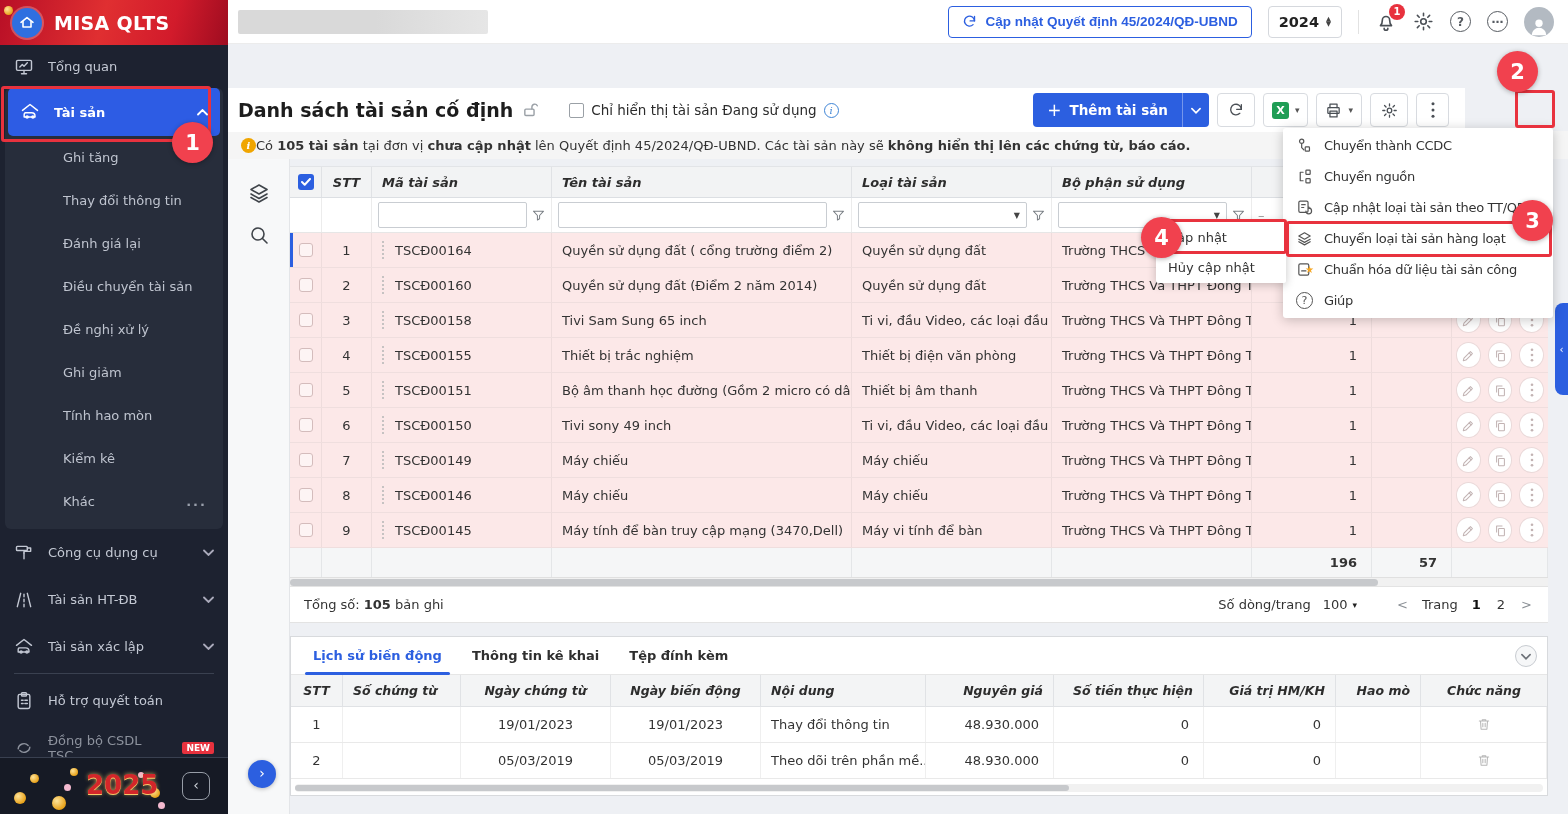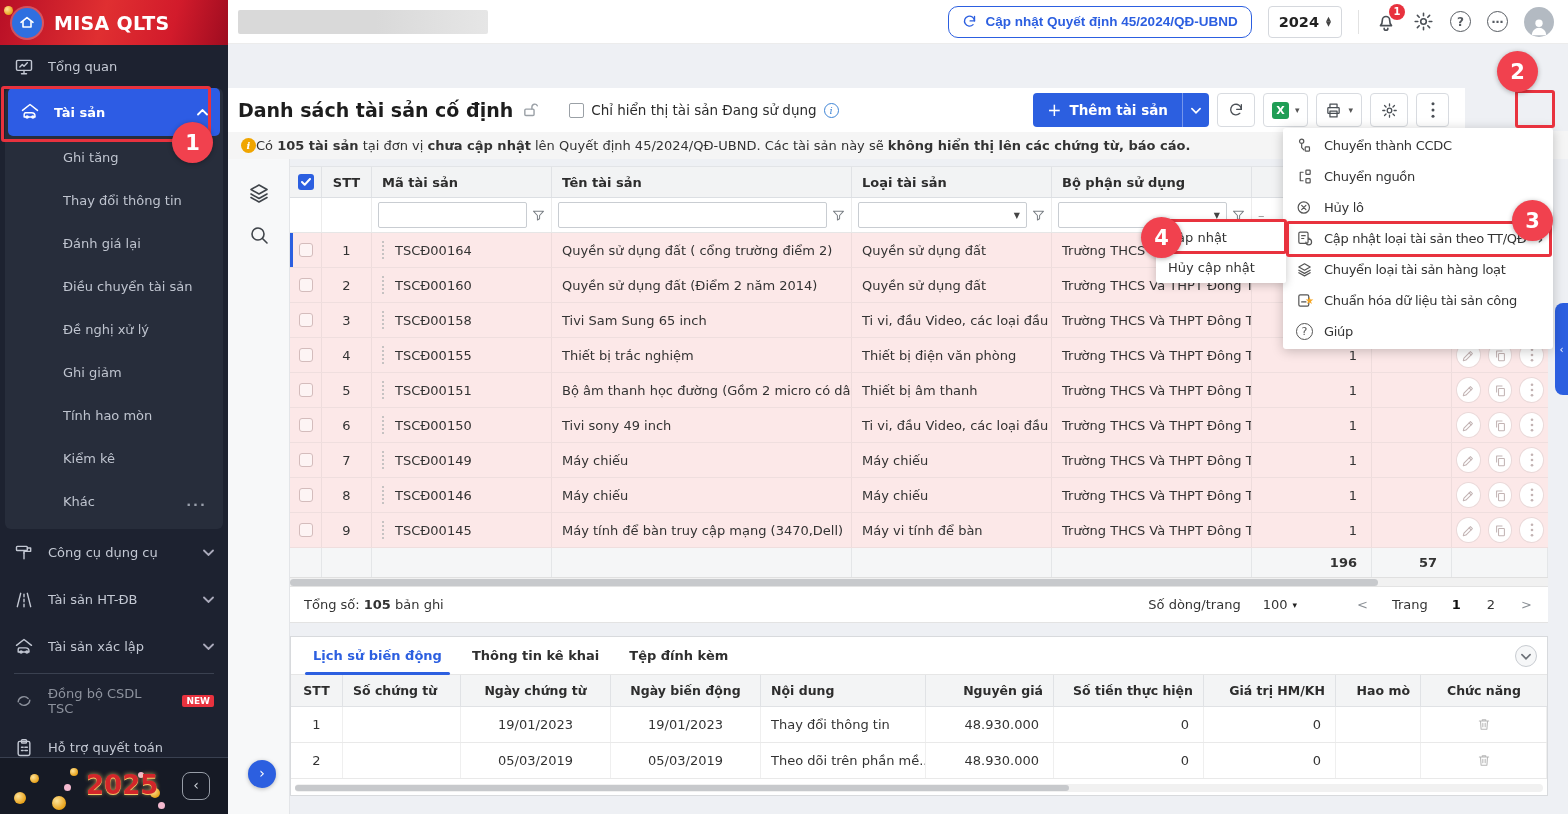--- a/index.html
+++ b/index.html
@@ -31,21 +31,21 @@
   .petal{position:absolute;border-radius:50%;background:#f3b9cf;}
   .year-fx{position:absolute;left:86px;top:12px;font-weight:bold;font-size:26px;color:#d3262a;
            text-shadow:0 1px 0 #f8c969,0 0 4px rgba(248,201,105,.8);}
   .collapse-btn{position:absolute;right:18px;top:14px;width:28px;height:28px;border:1.6px solid #979da7;border-radius:8px;color:#cfd3da;display:flex;align-items:center;justify-content:center;font-size:14px;cursor:pointer;}
   .collapse-btn::after{content:"‹";margin-top:-2px;}
 
   
   .topbar{position:absolute;left:228px;top:0;width:1340px;height:44px;background:#fff;border-bottom:1px solid #ececec;display:flex;align-items:center;z-index:4;}
   .redact{width:250px;height:24px;margin-left:10px;border-radius:2px;background:linear-gradient(90deg,#d9d9d9 0%,#d9d9d9 55%,#e6e6e6 100%);}
   .top-right{margin-left:auto;display:flex;align-items:center;gap:16px;padding-right:14px;}
-  .decision-btn{display:flex;align-items:center;gap:9px;height:32px;padding:0 13px;border:1px solid #2c5fe0;border-radius:10px;color:#2c5fe0;font-weight:bold;font-size:13.5px;background:#fff;cursor:pointer;white-space:nowrap;margin-left:22px;}
+  .decision-btn{display:flex;align-items:center;gap:9px;height:32px;padding:0 13px;border:1px solid #2c5fe0;border-radius:4px;color:#2c5fe0;font-weight:bold;font-size:13.5px;background:#fff;cursor:pointer;white-space:nowrap;margin-left:22px;}
   .year-box{display:flex;align-items:center;gap:7px;height:32px;padding:0 10px;border:1px solid #d5d8dd;border-radius:4px;font-weight:bold;font-size:14.5px;color:#222;cursor:pointer;}
   .spin{display:flex;flex-direction:column;line-height:5px;font-size:6.5px;color:#444;}
   .top-div{width:1px;height:24px;background:#e2e2e2;}
   .tico{position:relative;color:#4a4f55;cursor:pointer;}
   .badge{position:absolute;top:-7px;right:-8px;min-width:16px;height:16px;border-radius:8px;background:#e8323e;color:#fff;font-size:10px;font-weight:bold;display:flex;align-items:center;justify-content:center;padding:0 3px;}
   .circ-ic{width:21px;height:21px;border:1.6px solid #565b61;border-radius:50%;display:flex;align-items:center;justify-content:center;font-size:12px;color:#565b61;font-weight:bold;}
   .avatar{width:30px;height:30px;border-radius:50%;background:#b3bac2;display:flex;align-items:flex-end;justify-content:center;overflow:hidden;}
 
   
   .tabsbar{position:absolute;left:228px;top:44px;width:1340px;height:44px;background:#fff;border-bottom:1px solid #eaeaea;display:flex;align-items:stretch;padding-left:8px;gap:4px;z-index:3;}
@@ -79,21 +79,21 @@
   
   .rail{position:absolute;left:228px;top:159px;width:62px;height:655px;background:#f7f8f9;border-right:1px solid #e3e5e8;z-index:2;}
   .rail-ic{position:absolute;left:19px;color:#3f444a;cursor:pointer;}
   .rail-go{position:absolute;left:20px;top:601px;width:28px;height:28px;border-radius:50%;background:#2c5fe0;color:#fff;display:flex;align-items:center;justify-content:center;font-size:14px;cursor:pointer;box-shadow:0 1px 4px rgba(0,0,0,.25);}
   .rail-go::after{content:"›";margin-top:-2px;}
 
   
   .atable{position:absolute;left:290px;top:166px;width:1258px;z-index:2;background:#fff;}
   .agrid{display:grid;grid-template-columns:32px 50px 180px 300px 200px 200px 120px 80px 96px;}
   .thead{background:#f2f3f4;border-top:1px solid #e2e4e7;border-bottom:1px solid #dcdfe3;height:32px;}
-  .hc{display:flex;align-items:center;padding:0 10px;font-weight:bold;color:#2d2d2d;border-right:1px solid #e0e2e5;overflow:hidden;white-space:nowrap;}
+  .hc{display:flex;align-items:center;padding:0 10px;font-weight:bold;color:#2d2d2d;border-right:1px solid #e0e2e5;overflow:hidden;white-space:nowrap;font-style:italic;}
   .hc.center,.rc.center{justify-content:center;padding:0 4px;}
   .hc:last-child{border-right:none;}
   .cb-on{width:16px;height:16px;background:#2c5fe0;border-radius:3px;display:flex;align-items:center;justify-content:center;cursor:pointer;}
   .frow{height:35px;border-bottom:1px solid #e6e6e6;background:#fff;}
   .fc{display:flex;align-items:center;gap:5px;padding:4px 6px;border-right:1px solid #ececec;overflow:hidden;}
   .fc:last-child{border-right:none;}
   .finput{flex:1;height:26px;border:1px solid #c9cdd2;border-radius:2px;background:#fff;display:flex;align-items:center;justify-content:flex-end;padding:0 6px;cursor:text;}
   .funnel{color:#7a7f85;flex:0 0 auto;cursor:pointer;}
   .arow{height:35px;background:#fce8e8;border-bottom:1px solid #efdede;position:relative;}
   .arows div.arow:first-of-type{box-shadow:inset 3px 0 0 #2c5fe0;}
@@ -104,21 +104,21 @@
   .handle{width:5px;height:18px;border-left:2px dotted #b9b9b9;margin-right:8px;opacity:.8;}
   .acts{gap:7px;justify-content:center;padding:0 4px;}
   .act{width:26px;height:26px;border-radius:50%;background:#fff;border:1px solid #ead9d9;display:flex;align-items:center;justify-content:center;color:#c2b3b3;cursor:pointer;}
   .sumrow{height:30px;background:#f5f6f7;border-bottom:1px solid #e0e0e0;font-weight:bold;color:#222;}
   .sumrow .rc{border-right:1px solid #e4e6e8;background:#f5f6f7;}
   .hscroll{height:9px;background:#f1f1f1;position:relative;}
   .hscroll .thumb{position:absolute;left:0;top:1px;height:7px;border-radius:4px;background:#c7c9cc;}
 
   
   .tfoot{position:absolute;left:290px;top:586px;width:1258px;height:37px;background:#fff;border-top:1px solid #e3e3e3;border-bottom:1px solid #e3e3e3;display:flex;align-items:center;justify-content:space-between;padding:0 14px;z-index:2;}
-  .pager{display:flex;align-items:center;gap:22px;color:#333;}
+  .pager{display:flex;align-items:center;gap:12px;color:#333;}
   .pgsel{display:flex;align-items:center;gap:5px;cursor:pointer;}
   .pgsel::after{content:"▾";font-size:9px;color:#222;}
   .pgnum{cursor:pointer;padding:0 2px;}
   .pgnum.on{font-weight:bold;color:#111;}
   .pgarrow{color:#8a8f95;cursor:pointer;padding:0 2px;}
 
   
   .detail{position:absolute;left:290px;top:636px;width:1258px;height:160px;background:#fff;border:1px solid #d8dadd;z-index:2;}
   .dtabs{height:38px;display:flex;align-items:stretch;gap:6px;padding-left:10px;border-bottom:1px solid #e6e6e6;position:relative;}
   .dtab{display:flex;align-items:center;padding:0 12px;color:#333;font-weight:bold;font-size:13px;cursor:pointer;position:relative;}
@@ -270,38 +270,38 @@
         <svg width="11" height="7" viewBox="0 0 11 7" fill="none" stroke="#aab" stroke-width="1.8" stroke-linecap="round">
             <path d="M1 1.5 5.5 6 10 1.5"></path>
           </svg>
       </span>
     </div>
 
     <div class="side-divider"></div>
 
     <div class="side-group">
       <span>
-        <svg width="20" height="20" viewBox="0 0 24 24" fill="none" stroke="#8d929d" stroke-width="1.7" stroke-linecap="round" stroke-linejoin="round">
-            <path d="M5 13a7 7 0 0 1 12-4"></path>
-            <path d="M19 11a7 7 0 0 1-12 4"></path>
-          </svg>
-      </span>
-      <span class="lbl" style="color:#8d929d;">Đồng bộ CSDL TSC</span>
-      <span class="newbadge">NEW</span>
-    </div>
-
-    <div class="side-group">
-      <span>
         <svg width="20" height="20" viewBox="0 0 24 24" fill="none" stroke="#c3c8d3" stroke-width="1.7" stroke-linecap="round" stroke-linejoin="round">
             <rect x="5" y="4" width="14" height="17" rx="2"></rect>
             <rect x="9" y="2" width="6" height="4" rx="1"></rect>
             <path d="M9 11h2M9 15h2M13 11h3M13 15h3"></path>
           </svg>
       </span>
       <span class="lbl">Hỗ trợ quyết toán</span>
+    </div>
+
+    <div class="side-group">
+      <span>
+        <svg width="20" height="20" viewBox="0 0 24 24" fill="none" stroke="#8d929d" stroke-width="1.7" stroke-linecap="round" stroke-linejoin="round">
+            <path d="M5 13a7 7 0 0 1 12-4"></path>
+            <path d="M19 11a7 7 0 0 1-12 4"></path>
+          </svg>
+      </span>
+      <span class="lbl" style="color:#8d929d;">Đồng bộ CSDL TSC</span>
+      <span class="newbadge">NEW</span>
     </div>
 
     <div class="side-footer">
       <span class="coin" style="left:14px;top:34px;width:12px;height:12px;"></span>
       <span class="coin" style="left:30px;top:16px;width:9px;height:9px;"></span>
       <span class="coin" style="left:52px;top:38px;width:14px;height:14px;"></span>
       <span class="coin" style="left:70px;top:10px;width:8px;height:8px;"></span>
       <span class="coin" style="left:150px;top:30px;width:10px;height:10px;"></span>
       <span class="petal" style="left:64px;top:26px;width:7px;height:7px;"></span>
       <span class="petal" style="left:138px;top:14px;width:6px;height:6px;"></span>
@@ -961,29 +961,20 @@
             <rect x="14" y="3" width="6" height="6" rx="1"></rect>
             <rect x="14" y="15" width="6" height="6" rx="1"></rect>
             <path d="M10 6H6v12h4"></path>
           </svg>
       </span>
       <span class="mi-label">Chuyển nguồn</span>
     </div>
     <div class="mi">
       <span class="mic">
         <svg width="17" height="17" viewBox="0 0 24 24" fill="none" stroke="#555" stroke-width="1.7" stroke-linecap="round" stroke-linejoin="round">
-            <circle cx="11" cy="12" r="8"></circle>
-            <path d="M8 9l6 6M14 9l-6 6"></path>
-          </svg>
-      </span>
-      <span class="mi-label">Hủy lô</span>
-    </div>
-    <div class="mi">
-      <span class="mic">
-        <svg width="17" height="17" viewBox="0 0 24 24" fill="none" stroke="#555" stroke-width="1.7" stroke-linecap="round" stroke-linejoin="round">
             <rect x="4" y="3" width="13" height="16" rx="2"></rect>
             <path d="M8 8h5M8 12h3"></path>
             <path d="M14 17a4 4 0 1 0 4-4"></path>
             <path d="M18 11v2h2"></path>
           </svg>
       </span>
       <span class="mi-label">Cập nhật loại tài sản theo TT/QĐ</span>
       <span class="mi-arrow"></span>
     </div>
     <div class="mi">

